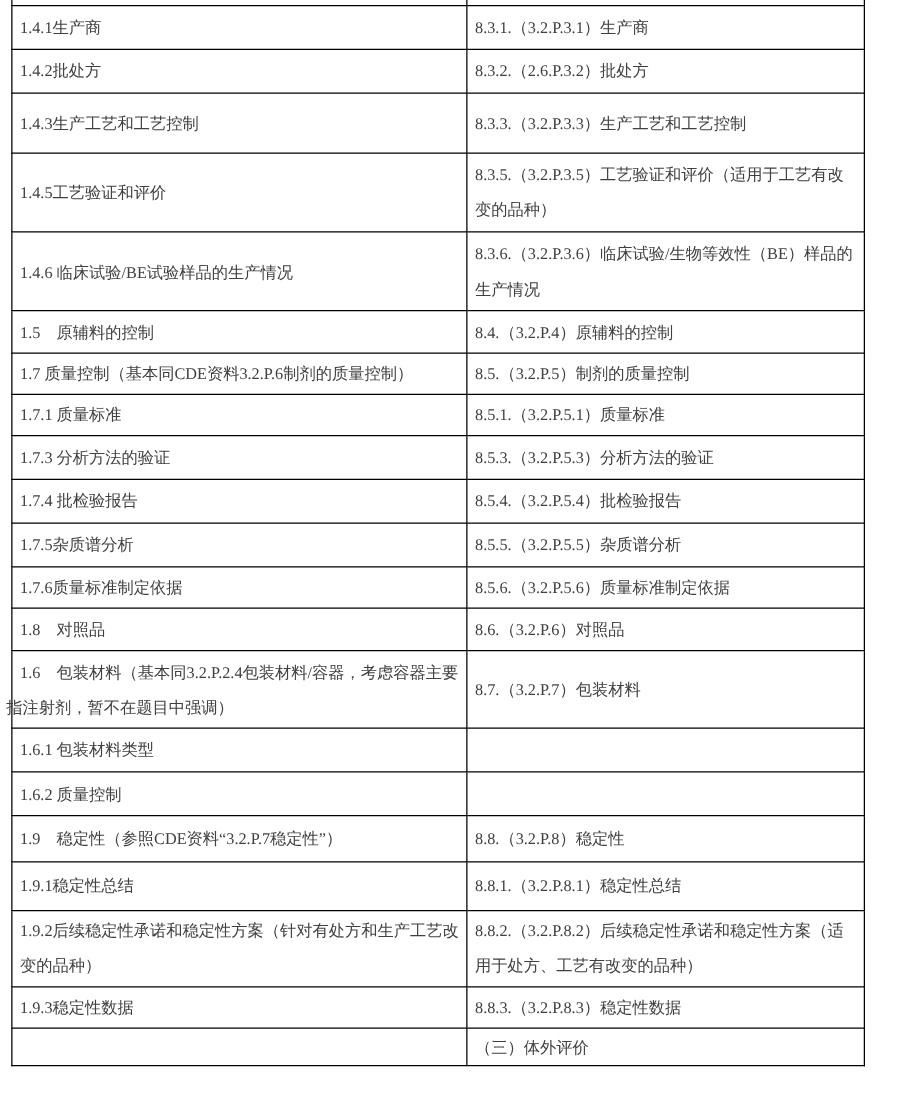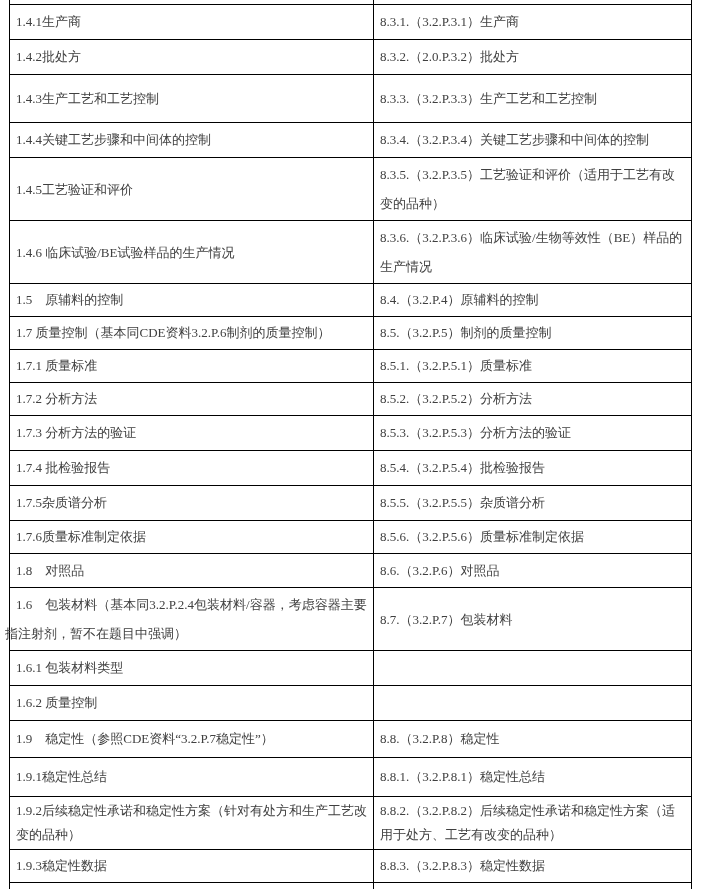--- a/index.html
+++ b/index.html
@@ -71,39 +71,31 @@
           </td>
           <td>
             <div class="cell">8.3.1.（3.2.P.3.1）生产商</div>
           </td>
         </tr>
         <tr style="height: 35px;">
           <td>
             <div class="cell">1.4.2批处方</div>
           </td>
           <td>
-            <div class="cell">8.3.2.（2.0.P.3.2）批处方</div>
+            <div class="cell">8.3.2.（2.6.P.3.2）批处方</div>
           </td>
         </tr>
         <tr style="height: 48px;">
           <td>
             <div class="cell">1.4.3生产工艺和工艺控制</div>
           </td>
           <td>
             <div class="cell">8.3.3.（3.2.P.3.3）生产工艺和工艺控制</div>
           </td>
         </tr>
-        <tr style="height: 35px;">
-          <td>
-            <div class="cell">1.4.4关键工艺步骤和中间体的控制</div>
-          </td>
-          <td>
-            <div class="cell">8.3.4.（3.2.P.3.4）关键工艺步骤和中间体的控制</div>
-          </td>
-        </tr>
         <tr style="height: 63px;">
           <td>
             <div class="cell">1.4.5工艺验证和评价</div>
           </td>
           <td>
             <div class="cell">8.3.5.（3.2.P.3.5）工艺验证和评价（适用于工艺有改变的品种）</div>
           </td>
         </tr>
         <tr style="height: 58px;">
           <td>
@@ -128,28 +120,20 @@
           <td>
             <div class="cell">8.5.（3.2.P.5）制剂的质量控制</div>
           </td>
         </tr>
         <tr style="height: 33px; margin-left: 36px;">
           <td>
             <div class="cell">1.7.1 质量标准</div>
           </td>
           <td>
             <div class="cell">8.5.1.（3.2.P.5.1）质量标准</div>
-          </td>
-        </tr>
-        <tr style="height: 33px;">
-          <td>
-            <div class="cell">1.7.2 分析方法</div>
-          </td>
-          <td>
-            <div class="cell">8.5.2.（3.2.P.5.2）分析方法</div>
           </td>
         </tr>
         <tr style="height: 35px; font-family: Liberation Serif, serif;">
           <td>
             <div class="cell">1.7.3 分析方法的验证</div>
           </td>
           <td>
             <div class="cell">8.5.3.（3.2.P.5.3）分析方法的验证</div>
           </td>
         </tr>

